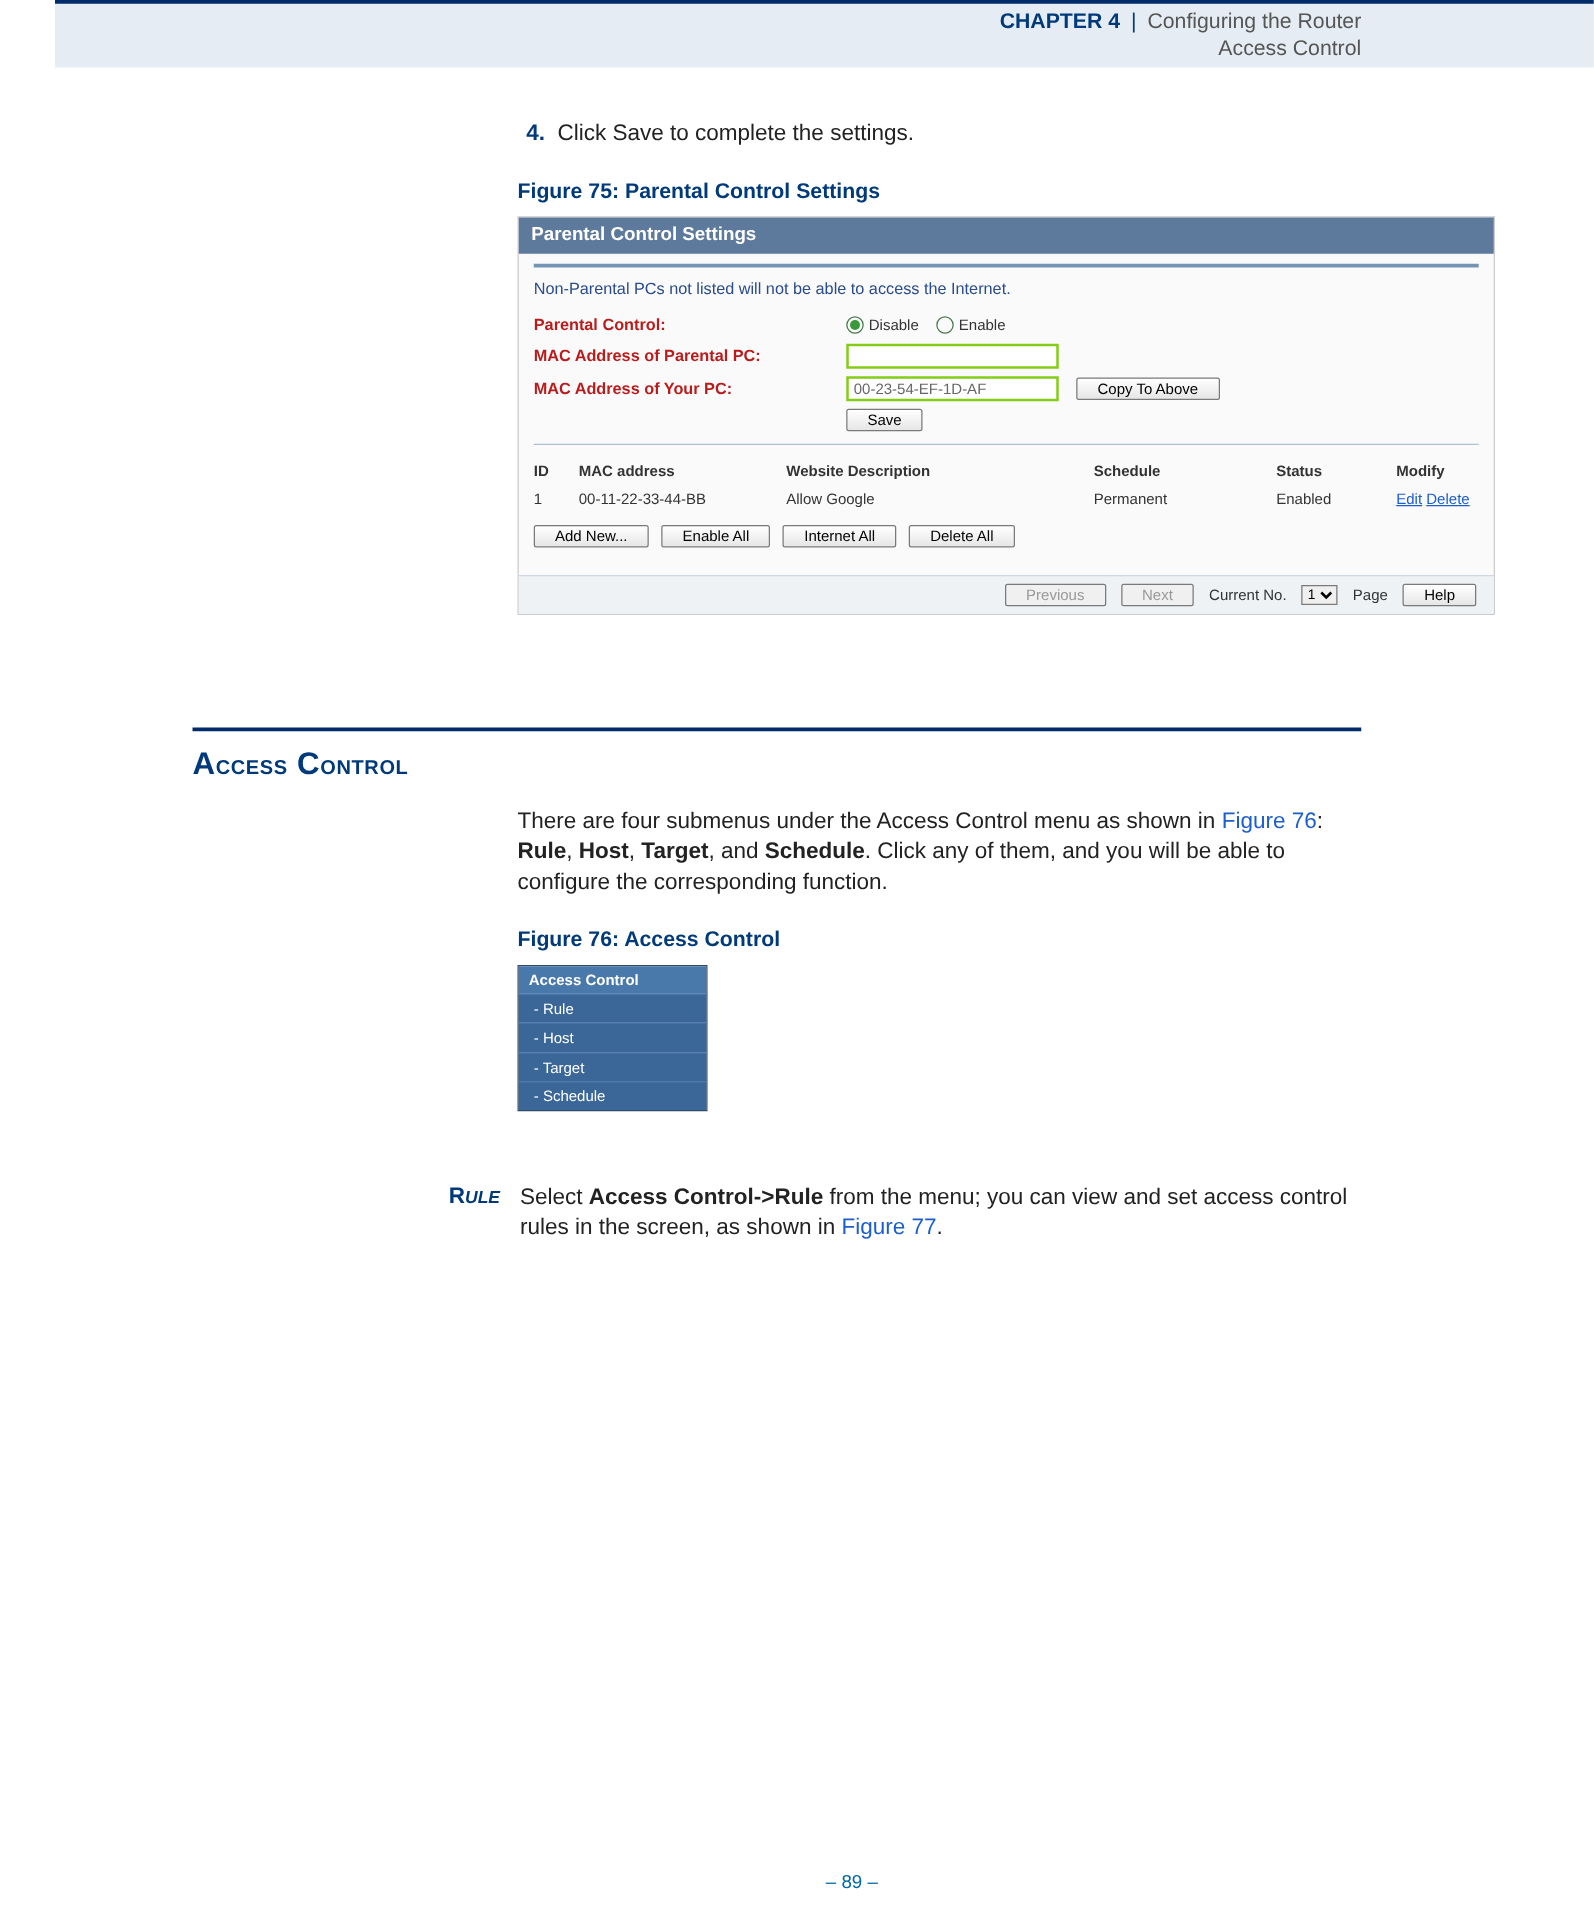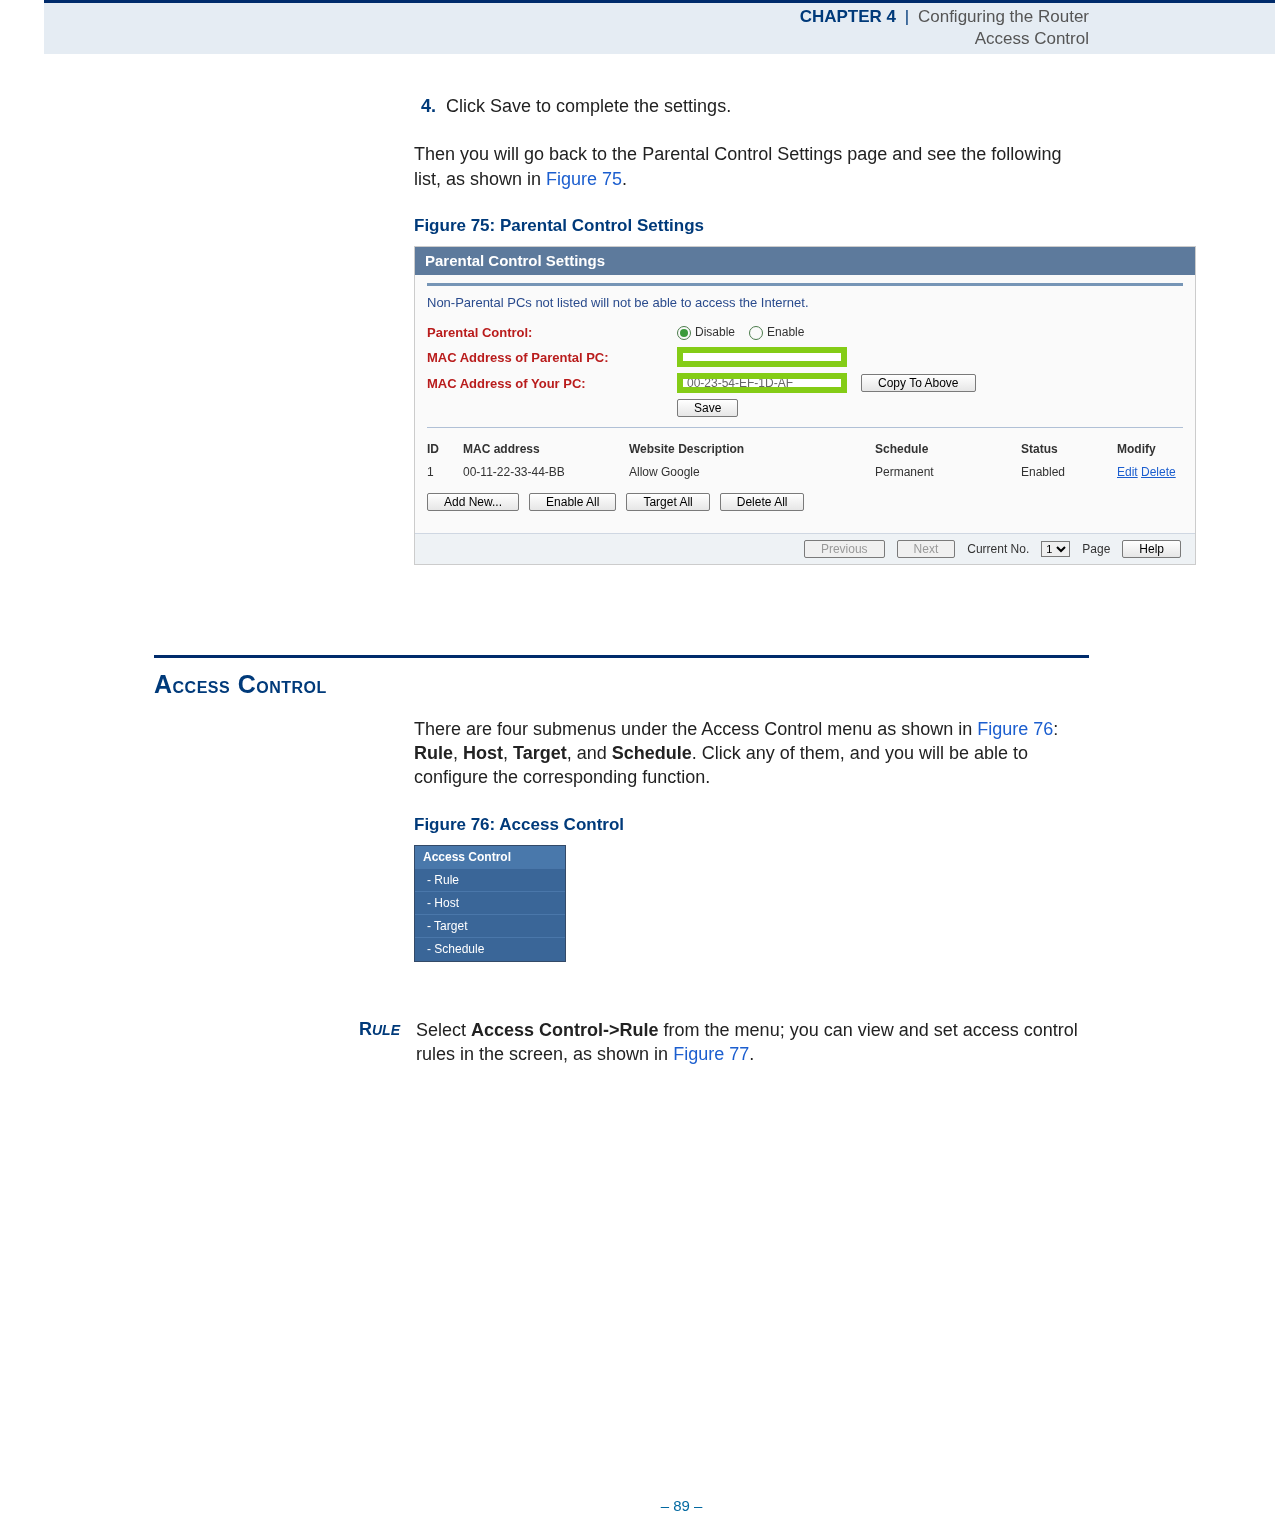--- a/index.html
+++ b/index.html
@@ -31,21 +31,21 @@
   .fig-caption{color:var(--header-blue);font-weight:bold;font-size:17px;margin:10px 0 8px 0;}
   
   .router-panel{width:780px;background:var(--panel-bg);border:1px solid #ccc;font-family:Tahoma,Verdana,sans-serif;font-size:14px;color:#333;}
   .panel-title{background:var(--panel-bar);color:#fff;font-weight:bold;padding:4px 10px;font-size:15px;}
   .panel-hr{height:3px;background:#7695b6;margin:8px 12px;}
   .panel-note{color:#2a4b8d;font-size:13px;margin:6px 12px 12px;}
   .form-area{margin:0 12px 10px;}
   .form-row{display:flex;align-items:center;margin:6px 0;gap:10px;}
   .form-label{width:240px;text-align:left;font-weight:bold;color:#b91c1c;font-size:13px;}
   .form-ctrl{flex:1;display:flex;align-items:center;gap:14px;font-size:13px;}
-  .text-input{width:170px;height:20px;border:6px solid #84cc16;background:#fff;font-size:12px;padding:1px 4px;box-sizing:border-box;}
+  .text-input{width:170px;height:20px;border:2px solid #84cc16;background:#fff;font-size:12px;padding:1px 4px;box-sizing:border-box;}
   .text-input.readonly{color:#666;}
   .panel-btn{background:linear-gradient(#fff,#e6e6e6);border:1px solid #7a7a7a;border-radius:2px;padding:1px 16px;font-size:12px;font-family:inherit;cursor:pointer;}
   .panel-btn.muted{background:#f0f0f0;color:#999;}
   .hr-thin{height:1px;background:#b0c0d6;margin:10px 12px;}
   .tbl{margin:4px 12px 10px;}
   .tbl-head,.tbl-row{display:grid;grid-template-columns:30px 160px 240px 140px 90px 90px;gap:6px;font-size:12px;align-items:center;padding:3px 0;}
   .tbl-head{font-weight:bold;color:#333;}
   .tbl-row{color:#333;}
   .tbl-link{color:var(--link-blue);text-decoration:underline;cursor:pointer;}
   .btn-row{display:flex;gap:10px;margin:8px 12px;}
@@ -81,23 +81,20 @@
   <span class="header-title">Configuring the Router</span>
   <span class="header-sub">Access Control</span>
 </div>
 
 <div class="content">
   <div class="step-row">
     <div class="step-num">4.</div>
     <div>Click Save to complete the settings.</div>
   </div>
 
-  <p class="body-p">
-    <span>Then you will go back to the Parental Control Settings page and see the following list, as shown in </span><span class="link">Figure 75</span><span>.</span>
-  </p>
 
   <div class="fig-caption">Figure 75:  Parental Control Settings</div>
 
   <div class="router-panel">
     <div class="panel-title">Parental Control Settings</div>
     <div class="panel-hr"></div>
     <div class="panel-note">Non-Parental PCs not listed will not be able to access the Internet.</div>
 
     <div class="form-area">
       <div class="form-row">
@@ -155,21 +152,21 @@
           <span class="tbl-link">Edit</span>
           <span> </span>
           <span class="tbl-link">Delete</span>
         </span>
       </div>
     </div>
 
     <div class="btn-row">
       <button class="panel-btn">Add New...</button>
       <button class="panel-btn">Enable All</button>
-      <button class="panel-btn">Target All</button>
+      <button class="panel-btn">Internet All</button>
       <button class="panel-btn">Delete All</button>
     </div>
 
     <div class="paging">
       <button class="panel-btn muted">Previous</button>
       <button class="panel-btn muted">Next</button>
       <span>Current No.</span>
       <select class="pg-select"><option>1</option></select>
       <span>Page</span>
       <button class="panel-btn">Help</button>

